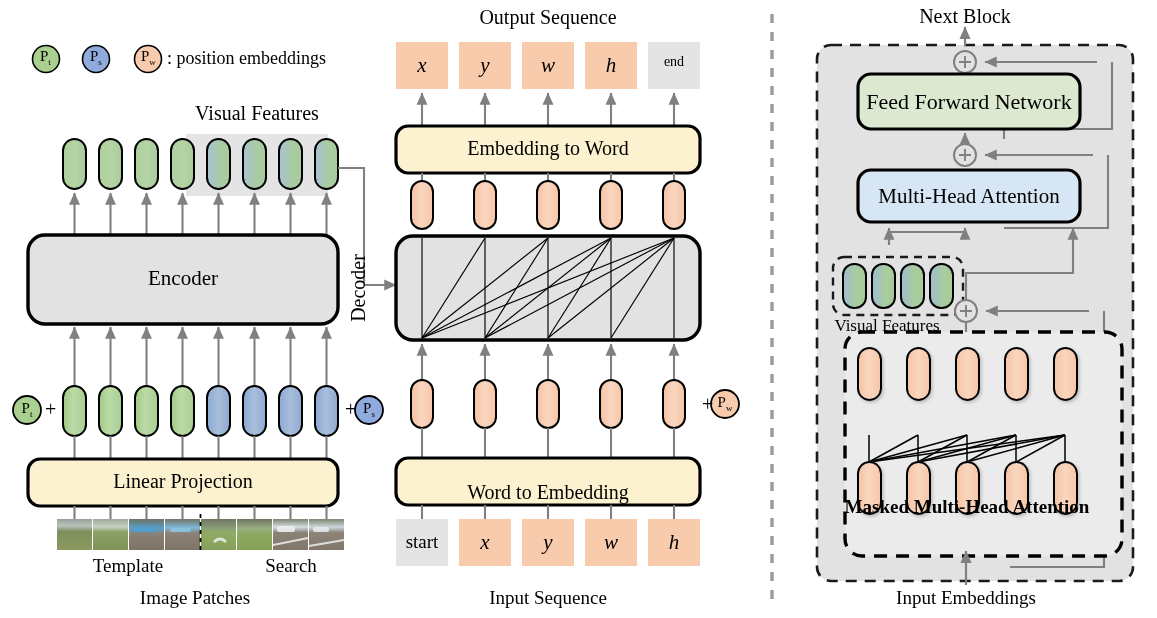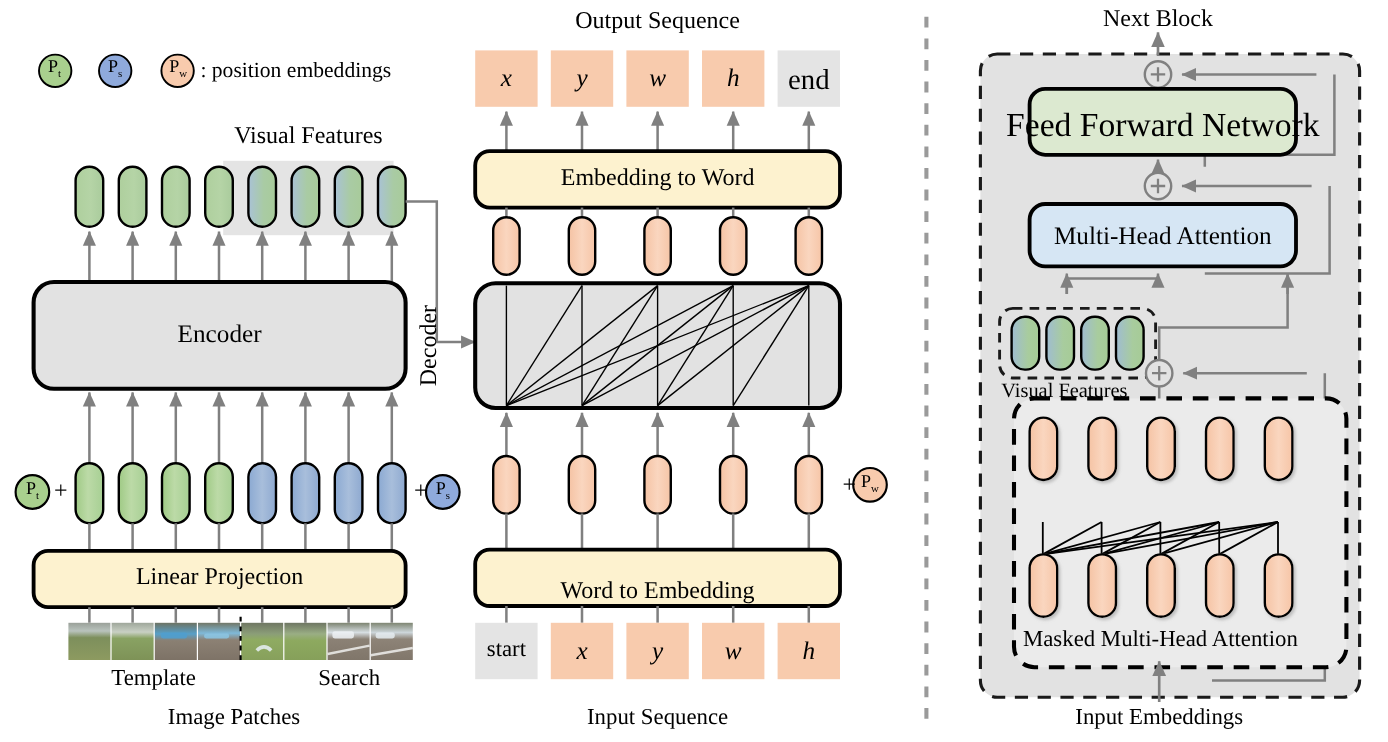--- a/index.html
+++ b/index.html
@@ -434,38 +434,38 @@
 </div>
 <div class="lbl ctr" style="left:128px;top:555px;font-size:19px;">Template</div>
 <div class="lbl ctr" style="left:263px;top:555px;font-size:19px;margin-left:28px;">Search</div>
 <div class="lbl ctr" style="left:195px;top:587px;font-size:19px;">Image Patches</div>
 
 <div class="lbl ctr" style="left:548px;top:6px;font-size:20px;">Output Sequence</div>
 <div class="lbl ctr" style="left:422px;top:53px;font-size:21px;font-style:italic;">x</div>
 <div class="lbl ctr" style="left:485px;top:53px;font-size:21px;font-style:italic;">y</div>
 <div class="lbl ctr" style="left:548px;top:53px;font-size:21px;font-style:italic;">w</div>
 <div class="lbl ctr" style="left:611px;top:53px;font-size:21px;font-style:italic;">h</div>
-<div class="lbl ctr" style="left:674px;top:54px;font-size:24px;">end</div>
+<div class="lbl ctr" style="left:674px;top:54px;font-size:14px;">end</div>
 
 <div class="lbl ctr" style="left:548px;top:137px;font-size:20px;">Embedding to Word</div>
 <div style="position:absolute;left:358px;top:288px;font-size:20px;
             transform:translate(-50%,-50%) rotate(-90deg);white-space:nowrap;">Decoder</div>
 <div class="lbl ctr" style="left:548px;top:481px;font-size:20px;">Word to Embedding</div>
 <div class="lbl" style="left:702px;top:393px;font-size:20px;">+</div>
 <div class="lbl ctr" style="left:725px;top:394px;font-size:15px;">
   <span>P</span><sub style="font-size:9px">w</sub>
 </div>
 
 <div class="lbl ctr" style="left:422px;top:531px;font-size:19px;">start</div>
 <div class="lbl ctr" style="left:485px;top:530px;font-size:21px;font-style:italic;">x</div>
 <div class="lbl ctr" style="left:548px;top:530px;font-size:21px;font-style:italic;">y</div>
 <div class="lbl ctr" style="left:611px;top:530px;font-size:21px;font-style:italic;">w</div>
 <div class="lbl ctr" style="left:674px;top:530px;font-size:21px;font-style:italic;">h</div>
 <div class="lbl ctr" style="left:548px;top:587px;font-size:19px;">Input Sequence</div>
 
 <div class="lbl ctr" style="left:965px;top:5px;font-size:20px;">Next Block</div>
-<div class="lbl ctr" style="left:969px;top:89px;font-size:28px;">Feed Forward Network</div>
+<div class="lbl ctr" style="left:969px;top:89px;font-size:22px;">Feed Forward Network</div>
 <div class="lbl ctr" style="left:969px;top:184px;font-size:21px;">Multi-Head Attention</div>
 <div class="lbl ctr" style="left:887px;top:316px;font-size:17px;">Visual Features</div>
-<div class="lbl ctr" style="left:967px;top:522px;font-size:19px;font-weight:normal;">Masked Multi-Head Attention</div>
+<div class="lbl ctr" style="left:967px;top:496px;font-size:19px;font-weight:bold;">Masked Multi-Head Attention</div>
 <div class="lbl ctr" style="left:966px;top:587px;font-size:19px;">Input Embeddings</div>
 
 </div>
 
 </body></html>

